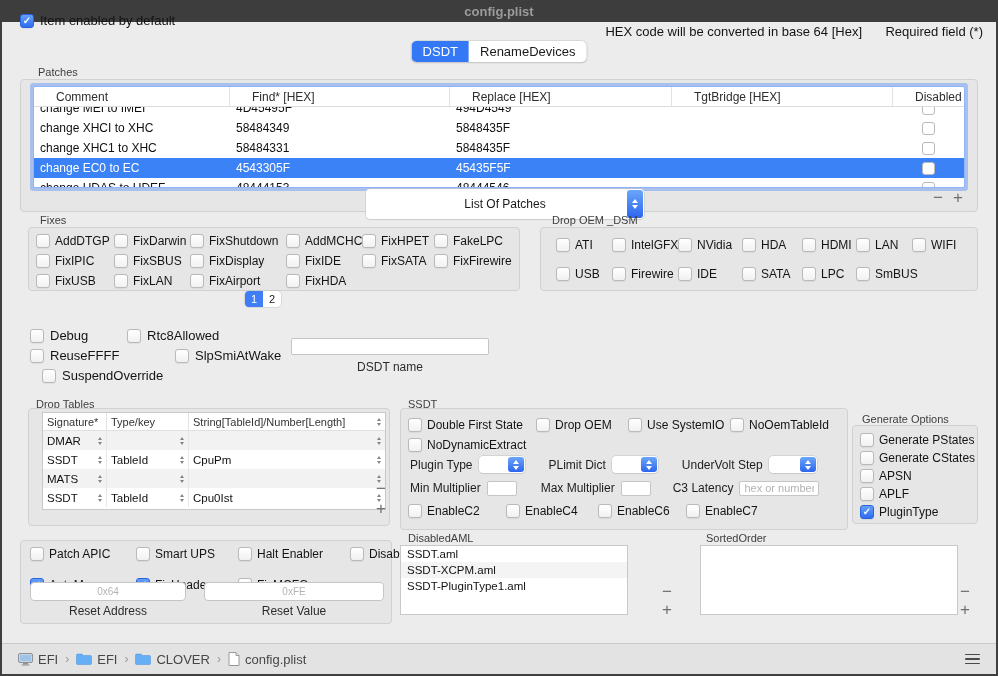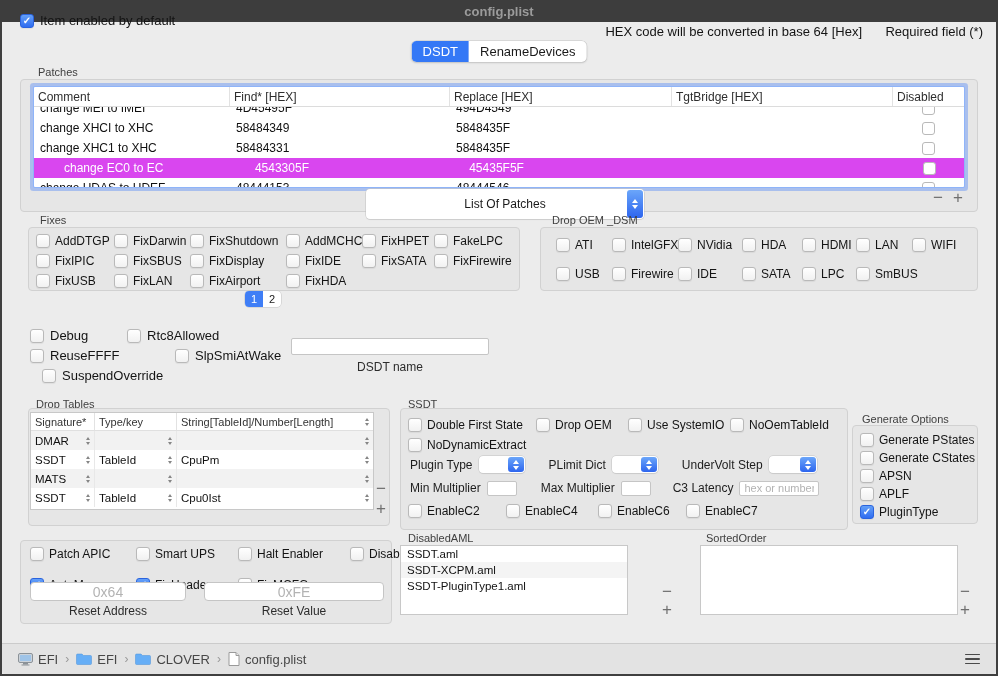--- a/index.html
+++ b/index.html
@@ -23,26 +23,26 @@
     justify-content:center; color:#fff; font-size:10px; font-weight:bold; }
 
   .seg-ctl { position:absolute; left:50%; top:41px; transform:translateX(-50%); display:flex; height:21px;
     border-radius:5px; overflow:hidden; background:#fff; box-shadow:0 0 0 0.5px #c4c4c4, 0 1px 2px rgba(0,0,0,.15); font-size:13px; color:#1a1a1a; }
   .seg { display:flex; align-items:center; padding:0 11px; }
   .seg.active { background:#3478f6; color:#fff; }
 
   #patches-table { position:absolute; left:34px; top:87px; width:930px; background:#fff; border-radius:1px;
     box-shadow:0 0 0 1px #8fb4f9, 0 0 0 4px rgba(96,145,246,.45); }
   .pt-head { display:flex; height:20px; border-bottom:1px solid #dcdcdc; font-size:12px; color:#2e2e2e; }
-  .pt-hc { display:flex; align-items:center; padding:0 4px; border-right:1px solid #e2e2e2; }
+  .pt-hc { display:flex; align-items:center; padding:0 22px; border-right:1px solid #e2e2e2; }
   .pt-hc:last-child { border-right:0; }
   .pt-view { height:80px; overflow:hidden; }
   .pt-body { margin-top:-9px; }
   .pt-row { display:flex; height:20px; font-size:12px; color:#101010; }
-  .pt-row.selected { background:#d946ef; color:#fff;padding-left:24px; }
+  .pt-row.selected { background:#3b82f6; color:#fff; }
   .pt-c { display:flex; align-items:center; padding:0 6px; overflow:hidden; white-space:nowrap; }
   .w1{width:196px}.w2{width:220px}.w3{width:222px}.w4{width:221px}
   .w5{width:71px; justify-content:center;}
   .pt-hc.w5{ justify-content:flex-start; }
   .rowcb { width:13px; height:13px; border-radius:3px; background:#fff; border:1px solid #b9b9b9; }
 
   .popup { position:absolute; background:#fff; border-radius:4px; box-shadow:0 0 0 0.5px #c2c2c2, 0 1px 1px rgba(0,0,0,.08);
     display:flex; align-items:center; justify-content:center; font-size:12px; color:#1a1a1a; }
   .popup .caps { position:absolute; top:1px; bottom:1px; right:1px; width:16px; border-radius:3px;
     background:linear-gradient(#6ba6fa,#2d65ee); display:flex; flex-direction:column; align-items:center; justify-content:center; gap:2px; }
@@ -63,27 +63,27 @@
   #ssdt-checks1 { grid-template-columns:128px 92px 102px 1fr; }
   #ssdt-enables { grid-template-columns:98px 92px 88px 1fr; }
   #gen-stack { position:absolute; display:flex; flex-direction:column; gap:2px; }
 
   #pagectl { position:absolute; left:245px; top:291px; display:flex; height:16px; border-radius:4px; overflow:hidden;
     box-shadow:0 0 0 0.5px #c2c2c2; font-size:11px; background:#fff; }
   #pagectl .pseg { width:18px; display:flex; align-items:center; justify-content:center; color:#1a1a1a; }
   #pagectl .pseg.active { background:#3f7ef6; color:#fff; }
 
   .tf { position:absolute; background:#fff; border:1px solid #c5c5c5; border-radius:2px; font-family:inherit;
-    font-size:14px; color:#222; padding:0 4px; outline:none; }
+    font-size:10px; color:#222; padding:0 4px; outline:none; }
   .tf::placeholder { color:#b3b3b3; }
   .tf.rounded { border-radius:4px; text-align:center; }
   .tf.small { font-size:11px; }
   .flabel { position:absolute; font-size:12px; color:#2c2c2c; text-align:center; }
 
-  #dtable { position:absolute; left:30px; top:412px; width:344px; height:98px; background:#fff; border:1px solid #c8c8c8; overflow:hidden; }
+  #dtable { position:absolute; left:42px; top:412px; width:344px; height:98px; background:#fff; border:1px solid #c8c8c8; overflow:hidden; }
   .dt-head { display:flex; height:18px; font-size:11px; color:#333; border-bottom:1px solid #e0e0e0; }
   .dt-hc { display:flex; align-items:center; gap:3px; padding:0 4px; border-right:1px solid #e2e2e2; }
   .dt-hc:last-child { border-right:0; justify-content:space-between; }
   .dt-row { display:flex; height:19px; font-size:11.5px; color:#111; }
   .dt-body .dt-row:nth-of-type(odd) { background:#f2f2f2; }
   .dt-c { display:flex; align-items:center; justify-content:space-between; padding:0 4px; border-right:1px solid #e8e8e8; }
   .dt-c:last-child { border-right:0; }
   .dw1{width:64px}.dw2{width:82px}.dw3{width:196px}
 
   .list { position:absolute; background:#fff; border:1px solid #c8c8c8; overflow:hidden; }

